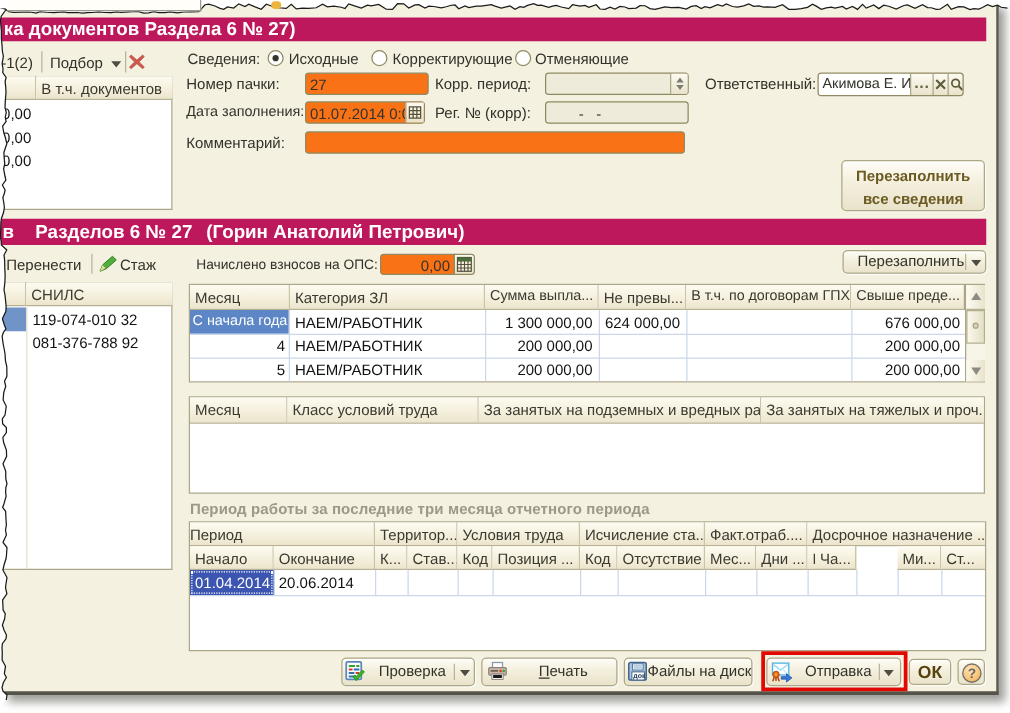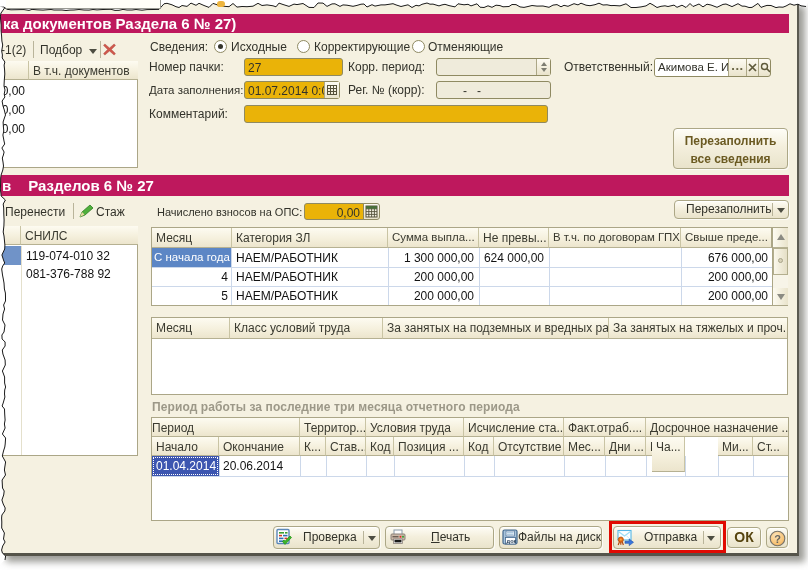--- a/index.html
+++ b/index.html
@@ -4,21 +4,21 @@
 *{box-sizing:border-box;margin:0;padding:0}
 html,body{width:808px;height:570px;overflow:hidden;background:#fff}
 body{font-family:"Liberation Sans",sans-serif;font-size:12px;color:#32322a;position:relative}
 .abs{position:absolute}
 #win{position:absolute;left:0;top:0;width:799px;height:556px;background:#f5f1e1;
  border-right:2px solid #5a5950;border-bottom:3px solid #55544a;
  box-shadow:6px 6px 7px rgba(90,90,82,.6)}
 .bar{position:absolute;left:0;width:789px;height:21px;background:#be185d;color:#fff;
  font-weight:bold;font-size:15px;white-space:nowrap;overflow:hidden}
 .lbl{position:absolute;white-space:nowrap;font-size:12px;color:#32322a}
-.inp{position:absolute;background:#eab308;border:1px solid #8f8a62;border-radius:3px;
+.inp{position:absolute;background:#f97316;border:1px solid #8f8a62;border-radius:3px;
  font-size:12px;line-height:16px;padding:1px 3px;white-space:nowrap;overflow:hidden}
 .inpd{background:#efebdb}
 .btn{position:absolute;background:linear-gradient(#fefdf6,#f4efdd 45%,#e9e3cb);
  border:1px solid #aca786;border-radius:4px;box-shadow:inset 0 1px 0 #fff,1px 1px 0 rgba(255,255,255,.7);
  font-size:12px;white-space:nowrap}
 .tbl{position:absolute;background:#fff;border:1px solid #aba687}
 .th{position:absolute;background:linear-gradient(#fdfbf1,#f5f0dd 55%,#ece5cd);
  border-right:1px solid #c9c4a4;border-bottom:1px solid #b6b192;
  font-size:12px;color:#3a3a30;overflow:hidden;white-space:nowrap;padding:3px 0 0 4px}
 .tc{position:absolute;font-size:12px;white-space:nowrap;color:#121212;overflow:hidden}
@@ -93,21 +93,21 @@
     </svg>
 </div>
 <div class="lbl" style="left:348px;top:83px">Рег. № (корр):</div>
 <div class="inp inpd" style="left:436px;top:81px;width:115px;height:18px;padding-left:26px">-&nbsp;&nbsp;&nbsp;-</div>
 
 <div class="lbl" style="left:149px;top:107px">Комментарий:</div>
 <div class="inp" style="left:244px;top:105px;width:304px;height:18px"></div>
 
 <div class="btn" style="left:673px;top:128px;width:115px;height:41px;text-align:center;font-weight:bold;color:#6b5a22;line-height:18px;padding-top:3px">Перезаполнить<br>все сведения</div>
 
-<div class="bar" style="top:175px;height:21px;line-height:21px"><span style="margin-left:2px">в</span><span id="t2" style="margin-left:17px">Разделов 6 № 27</span></div>
+<div class="bar" style="top:175px;height:21px;line-height:21px"><span style="margin-left:2px">в</span><span id="t2" style="margin-left:17px">Разделов 6 № 27</span><span id="t2b" class="abs" style="left:165px">(Горин Анатолий Петрович)</span></div>
 
 <div class="lbl" style="left:5px;top:205px">Перенести</div>
 <div class="sep" style="left:73px;top:203px;height:16px"></div>
 <svg class="abs" style="left:79px;top:205px" width="15" height="13" viewBox="0 0 15 13">
  <path d="M1 12 L3 7 L11 0 L14 3 L6 10 Z" fill="#4faf3c" stroke="#2f7d22" stroke-width="0.8"></path>
  <path d="M1 12 L3 7 L5.5 9.5 Z" fill="#e8d9a0"></path>
 </svg>
 <div class="lbl" style="left:96px;top:205px">Стаж</div>
 <div class="lbl" style="left:157px;top:206px;font-size:11px">Начислено взносов на ОПС:</div>
 <div class="inp num" style="left:304px;top:203px;width:60px;height:17px;text-align:right;border-radius:3px 0 0 3px">0,00</div>
@@ -194,21 +194,21 @@
 <div class="th" style="left:219px;top:437px;width:81px;height:19px">Окончание</div>
 <div class="th" style="left:300px;top:437px;width:26px;height:19px">К...</div>
 <div class="th" style="left:326px;top:437px;width:40px;height:19px">Став...</div>
 <div class="th" style="left:366px;top:437px;width:28px;height:19px">Код</div>
 <div class="th" style="left:394px;top:437px;width:70px;height:19px">Позиция ...</div>
 <div class="th" style="left:464px;top:437px;width:30px;height:19px">Код</div>
 <div class="th" style="left:494px;top:437px;width:70px;height:19px">Отсутствие</div>
 <div class="th" style="left:564px;top:437px;width:41px;height:19px">Мес...</div>
 <div class="th" style="left:605px;top:437px;width:41px;height:19px">Дни ...</div>
 <div class="th" style="left:646px;top:437px;width:39px;height:19px">Код</div>
-<div class="th" style="left:652px;top:437px;width:33px;height:35px">Ча...</div>
+<div class="th" style="left:652px;top:437px;width:33px;height:19px">Ча...</div>
 <div class="th" style="left:718px;top:437px;width:35px;height:19px">Ми...</div>
 <div class="th" style="left:753px;top:437px;width:35px;height:19px;border-right:none">Ст...</div>
 
 <div class="abs" style="left:152px;top:456px;width:67px;height:20px;background:#3c55b0;outline:1px dotted #fff;outline-offset:-2px;color:#fff;font-size:12px;line-height:20px;padding-left:4px">01.04.2014</div>
 <div class="tc" style="left:223px;top:459px">20.06.2014</div>
 <div class="gridh" style="left:152px;top:476px;width:636px"></div>
 <div class="gridv" style="left:219px;top:456px;height:20px"></div>
 <div class="gridv" style="left:300px;top:456px;height:20px"></div>
 <div class="gridv" style="left:326px;top:456px;height:20px"></div>
 <div class="gridv" style="left:366px;top:456px;height:20px"></div>

